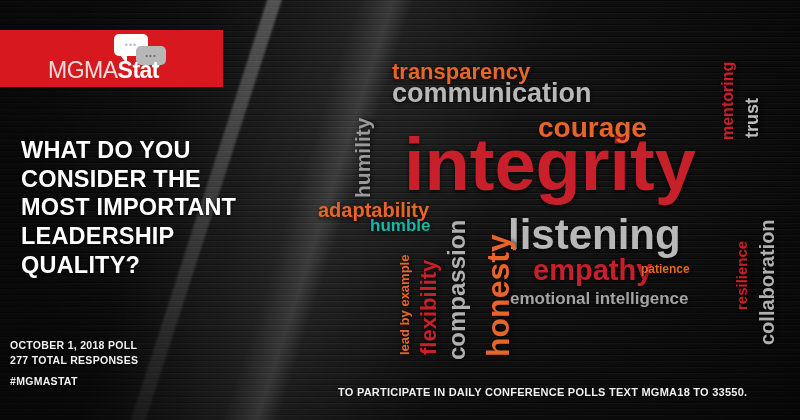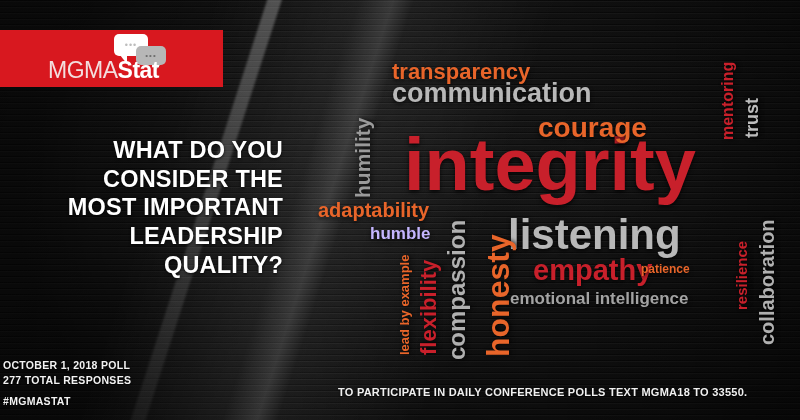--- a/index.html
+++ b/index.html
@@ -82,26 +82,25 @@
   #bubble-gray{left:136px;top:16px;width:30px;height:19px;background:#b7b7b7;border-radius:5px;}
   #bubble-gray::after{left:18px;top:18px;border-left:0 solid transparent;border-right:7px solid transparent;border-top:8px solid #b7b7b7;}
   #bubble-gray .dots{color:#6e6e6e;font-size:8px;}
 
   
   .headline{
     position:absolute;left:21px;top:136px;width:262px;
     color:#ffffff;font-weight:bold;font-size:23.5px;line-height:1.22;
     letter-spacing:0.2px;text-transform:uppercase;
     text-shadow:0 1px 3px rgba(0,0,0,0.8);
-    text-align:right;
   }
   .meta{
-    position:absolute;left:3px;color:#f2f2f2;font-weight:bold;
+    position:absolute;left:10px;color:#f2f2f2;font-weight:bold;
     font-size:10.5px;line-height:1.42;letter-spacing:0.3px;
-    text-transform:uppercase;text-shadow:0 1px 2px rgba(0,0,0,0.8);margin-top:20px;
+    text-transform:uppercase;text-shadow:0 1px 2px rgba(0,0,0,0.8);
   }
   #meta-poll{top:338px;}
   #meta-links{top:374px;}
 
   .footer-note{
     position:absolute;left:312px;top:386px;
     color:#f0f0f0;font-weight:bold;font-size:11px;letter-spacing:0.25px;
     text-transform:uppercase;white-space:nowrap;
     text-shadow:0 1px 2px rgba(0,0,0,0.85);
     margin-left:26px;
@@ -168,17 +167,17 @@
       <div class="w" style="left: 18px; top: 200px; font-size: 20px; color: rgb(232, 101, 42);">adaptability</div>
       <div class="w vert" style="left: 145px; top: 360px; font-size: 24px; color: rgb(176, 176, 176); transform: rotate(-90deg);">compassion</div>
       <div class="w vert" style="left: 52px; top: 198px; font-size: 21px; color: rgb(154, 154, 154); transform: rotate(-90deg);">humility</div>
       <div class="w vert" style="left: 118px; top: 355px; font-size: 22px; color: rgb(200, 32, 43); transform: rotate(-90deg);">flexibility</div>
       <div class="w" style="left: 210px; top: 290px; font-size: 17px; color: rgb(163, 163, 163);">emotional intelligence</div>
       <div class="w vert" style="left: 457px; top: 345px; font-size: 20px; color: rgb(176, 176, 176); transform: rotate(-90deg);">collaboration</div>
       <div class="w vert" style="left: 420px; top: 140px; font-size: 16px; color: rgb(200, 32, 43); transform: rotate(-90deg);">mentoring</div>
       <div class="w vert" style="left: 443px; top: 138px; font-size: 18px; color: rgb(189, 189, 189); transform: rotate(-90deg);">trust</div>
       <div class="w vert" style="left: 434px; top: 310px; font-size: 15px; color: rgb(200, 32, 43); transform: rotate(-90deg);">resilience</div>
       <div class="w" style="left: 341px; top: 263px; font-size: 12px; color: rgb(232, 101, 42);">patience</div>
-      <div class="w" style="left: 70px; top: 225px; font-size: 17px; color: #c4b5fd;">humble</div>
+      <div class="w" style="left: 70px; top: 217px; font-size: 17px; color: #14b8a6;">humble</div>
       <div class="w vert" style="left: 98px; top: 355px; font-size: 13px; color: rgb(232, 101, 42); transform: rotate(-90deg);">lead by example</div>
     </div>
 
 </div>
 
 </body></html>

